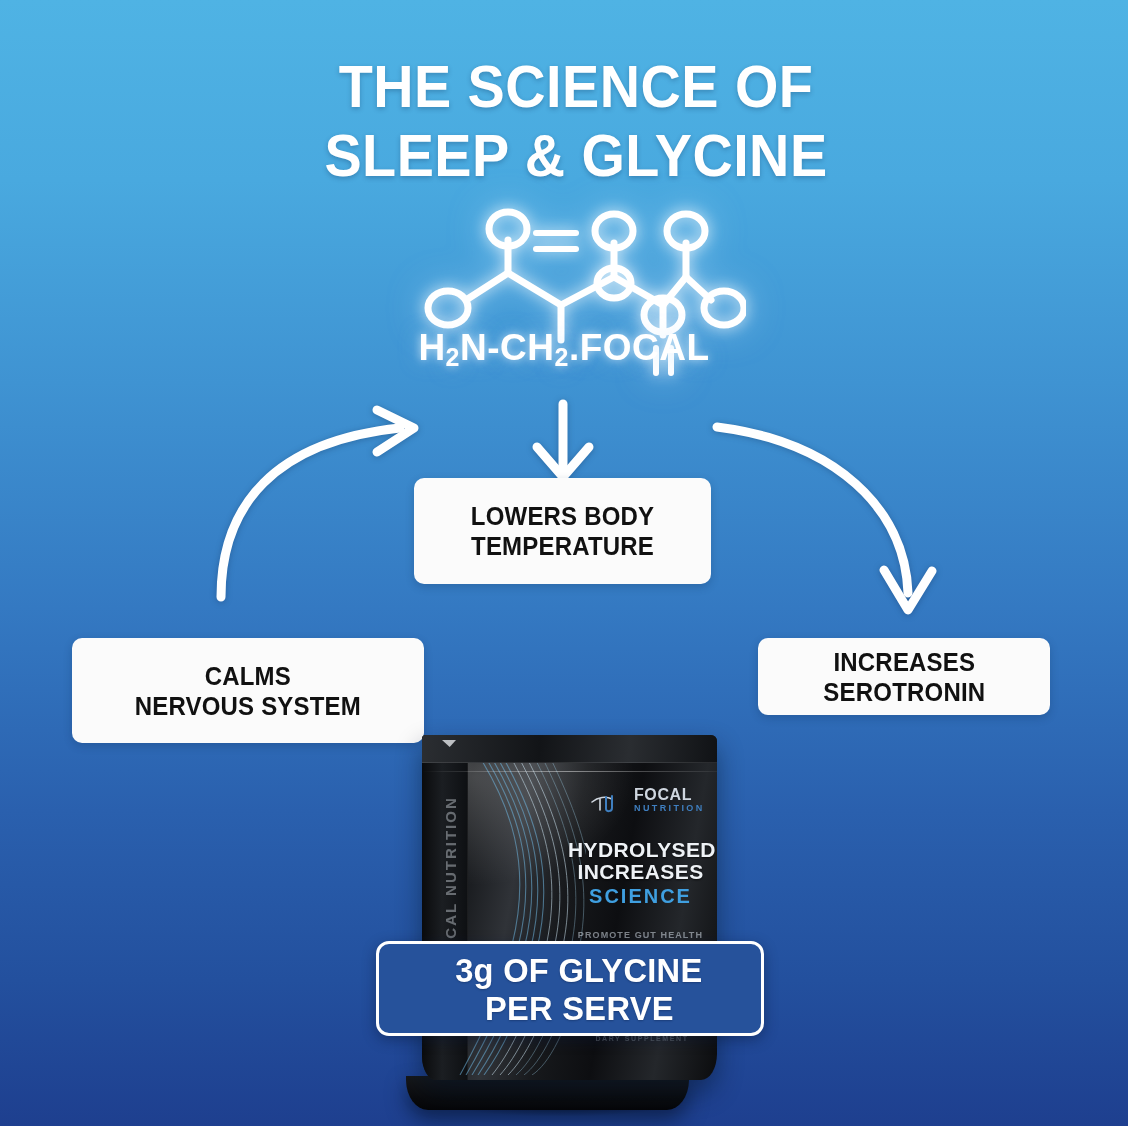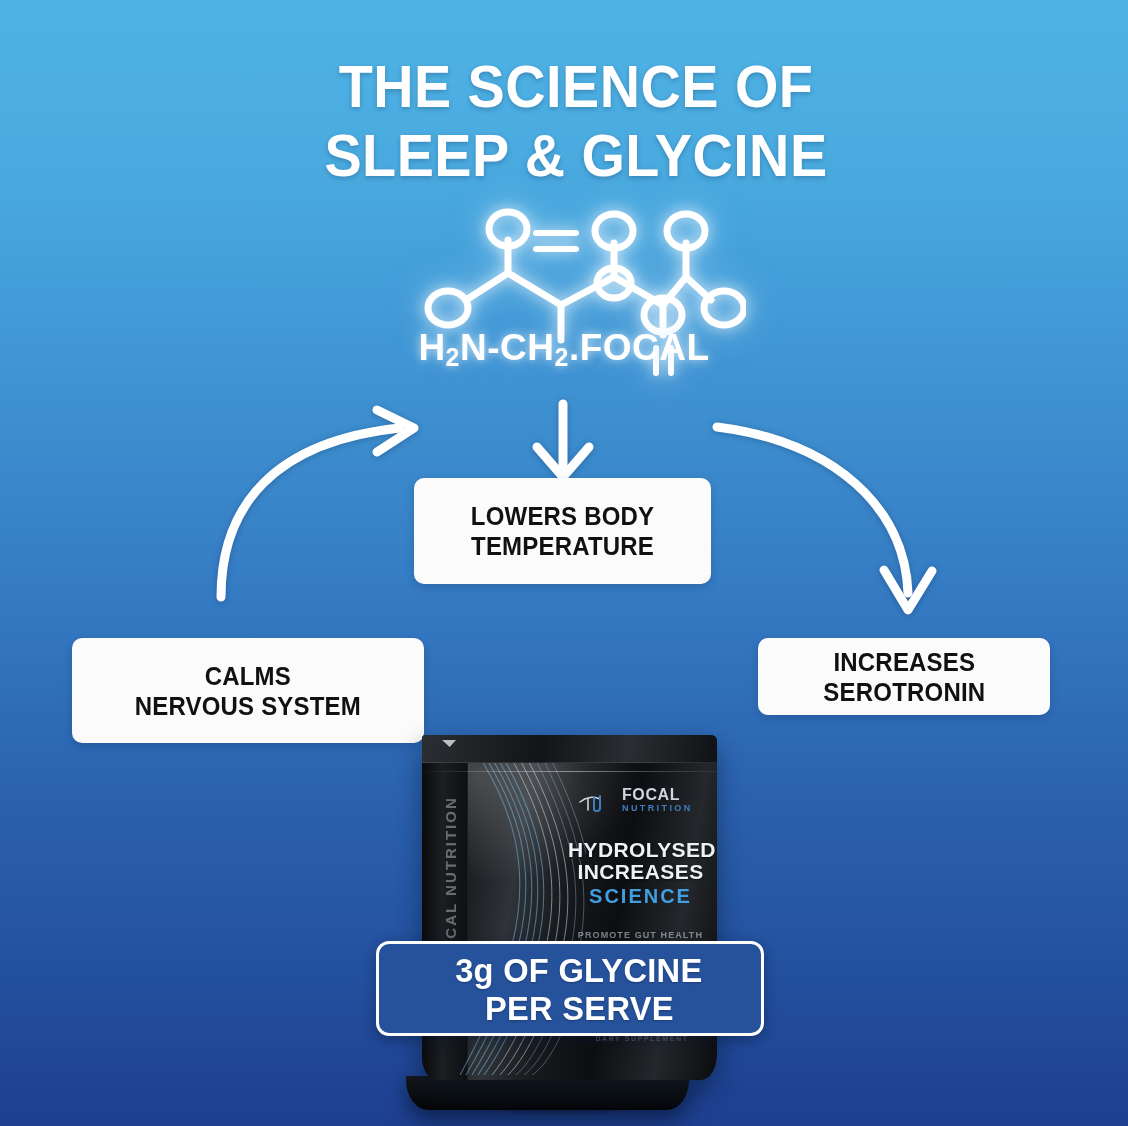--- a/index.html
+++ b/index.html
@@ -111,21 +111,21 @@
   }
   #product .side-text {
     position:absolute; left:-52px; top:140px; width:160px;
     transform:rotate(-90deg);
     color:rgba(225,232,240,.40);
     font-size:15px; font-weight:bold; letter-spacing:2px;
     white-space:nowrap;
   }
   
   #product .brand {
-    position:absolute; left:156px; top:52px;
+    position:absolute; left:168px; top:52px;
     display:flex; align-items:flex-end; gap:4px;
   }
   #product .brand .mark { width:40px; height:20px; }
   #product .brand .bnames { line-height:1; }
   #product .brand .bname {
     color:#cfd6df; font-size:16px; font-weight:bold; letter-spacing:0.6px;
   }
   #product .brand .bsub {
     color:#3f7fc0; font-size:9px; font-weight:bold; letter-spacing:2.4px;
     margin-top:1px;

